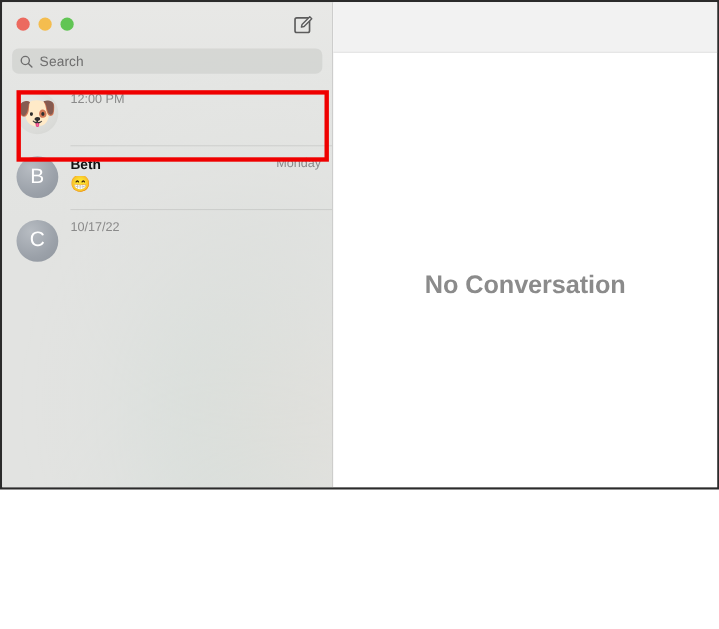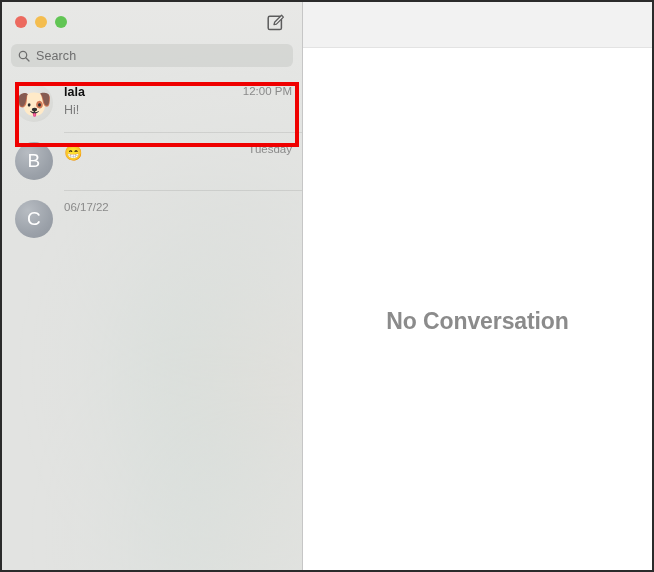--- a/index.html
+++ b/index.html
@@ -13,21 +13,21 @@
     font-family: "Liberation Sans", sans-serif;
     -webkit-font-smoothing: antialiased;
     overflow: hidden;
   }
 
   
   .window {
     position: absolute;
     left: 0; top: 0;
     width: 654px;
-    height: 572px;
+    height: 445px;
     box-sizing: border-box;
     border: 2px solid #2b2b2b;
     background: #ffffff;
     overflow: hidden;
     display: flex;
   }
 
   
   .sidebar {
     position: relative;
@@ -270,44 +270,41 @@
           <span class="search-text">Search</span>
         </div>
       </div>
 
       <div class="conv-list">
 
         <div class="conv-row">
           <div class="avatar emoji">
             <span>🐶</span>
           </div>
-          <div class="conv-body">
-            <div class="conv-name">lala</div>
-            <div class="conv-preview">Hi!</div>
-          </div>
           <div class="conv-time">12:00 PM</div>
           <div class="sep"></div>
         </div>
 
         <div class="conv-row">
           <div class="avatar initial">
             <span>B</span>
           </div>
           <div class="conv-body">
+            <div class="conv-name">Beth</div>
             <div class="conv-preview emoji-preview">😁</div>
           </div>
-          <div class="conv-time">Tuesday</div>
+          <div class="conv-time">Monday</div>
           <div class="sep"></div>
         </div>
 
         <div class="conv-row no-sep">
           <div class="avatar initial">
             <span>C</span>
           </div>
-          <div class="conv-time">06/17/22</div>
+          <div class="conv-time">10/17/22</div>
 
         </div>
 
       </div>
     </div>
 
     <div class="highlight-box"></div>
   </div>
 
   <div class="detail">

